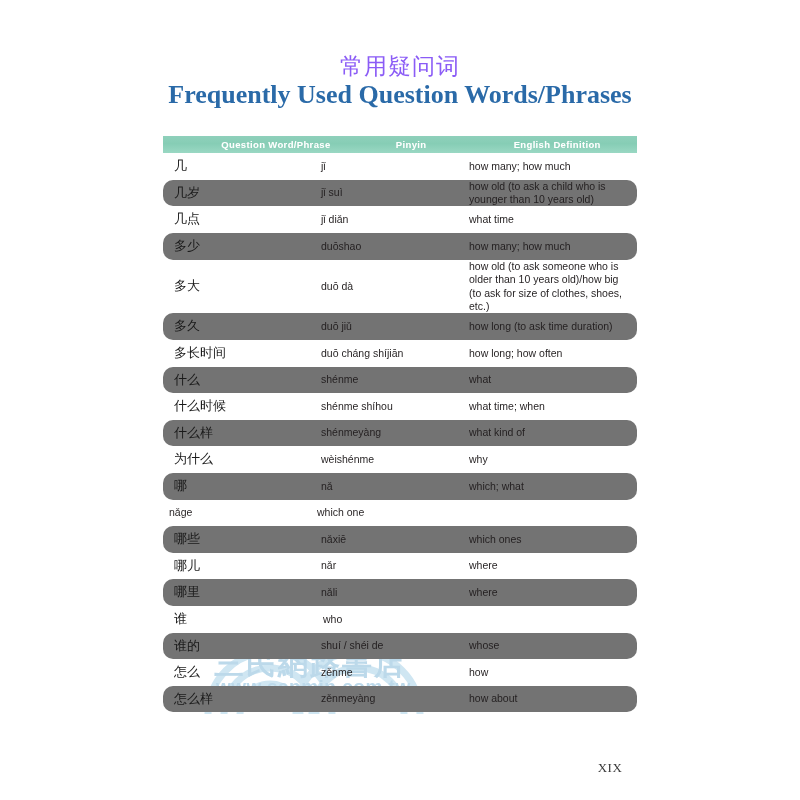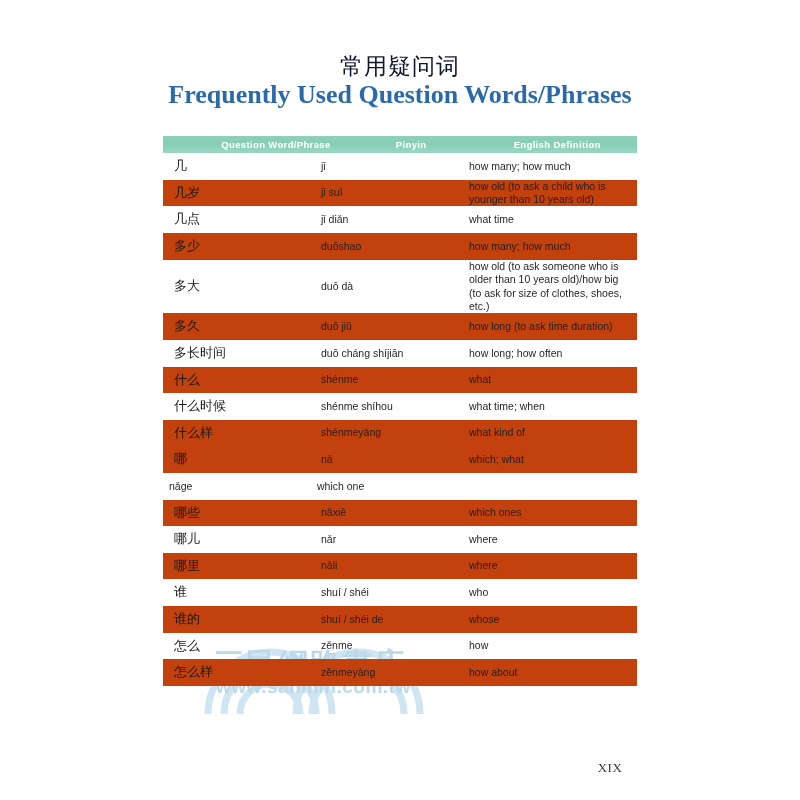--- a/index.html
+++ b/index.html
@@ -46,21 +46,21 @@
   }
 
   
   .title-cn {
     position:absolute;
     left:0; top:51px; width:800px;
     text-align:center;
     font-family:"DejaVu Sans", sans-serif;
     font-size:23px;
     font-weight:500;
-    color:#0f172a;
+    color:#8b5cf6;
     letter-spacing:1px;
   }
   .title-en {
     position:absolute;
     left:0; top:80px; width:800px;
     text-align:center;
     font-family:"Liberation Serif", serif;
     font-size:26px;
     font-weight:700;
     color:#2a6aa8;
@@ -93,21 +93,21 @@
   }
   .col-0 { width:152px; }
   .col-1 { width:146px; }
   .col-2 { width:176px; }
 
   .trow {
     display:flex;
     min-height:26.6px;
     background:transparent;
   }
-  .trow.shaded { background:#c2410c; }
+  .trow.shaded { background:#737373;border-radius:10px; }
   .td {
     display:flex;
     align-items:center;
     font-size:11px;
     color:#231f20;
     line-height:1.28;
   }
   .td.cn {
     width:152px;
     padding-left:11px;
@@ -216,20 +216,25 @@
         <div class="trow">
           <div class="td cn">什么时候</div>
           <div class="td py">shénme shíhou</div>
           <div class="td en">what time; when</div>
         </div>
         <div class="trow shaded">
           <div class="td cn">什么样</div>
           <div class="td py">shénmeyàng</div>
           <div class="td en">what kind of</div>
         </div>
+        <div class="trow">
+          <div class="td cn">为什么</div>
+          <div class="td py">wèishénme</div>
+          <div class="td en">why</div>
+        </div>
         <div class="trow shaded">
           <div class="td cn">哪</div>
           <div class="td py">nǎ</div>
           <div class="td en">which; what</div>
         </div>
         <div class="trow">
           <div class="td py">nǎge</div>
           <div class="td en">which one</div>
         </div>
         <div class="trow shaded">
@@ -242,21 +247,20 @@
           <div class="td py">nǎr</div>
           <div class="td en">where</div>
         </div>
         <div class="trow shaded">
           <div class="td cn">哪里</div>
           <div class="td py">nǎli</div>
           <div class="td en">where</div>
         </div>
         <div class="trow">
           <div class="td cn">谁</div>
-          <div class="td py">shuí / shéi</div>
           <div class="td en">who</div>
         </div>
         <div class="trow shaded">
           <div class="td cn">谁的</div>
           <div class="td py">shuí / shéi de</div>
           <div class="td en">whose</div>
         </div>
         <div class="trow">
           <div class="td cn">怎么</div>
           <div class="td py">zěnme</div>

